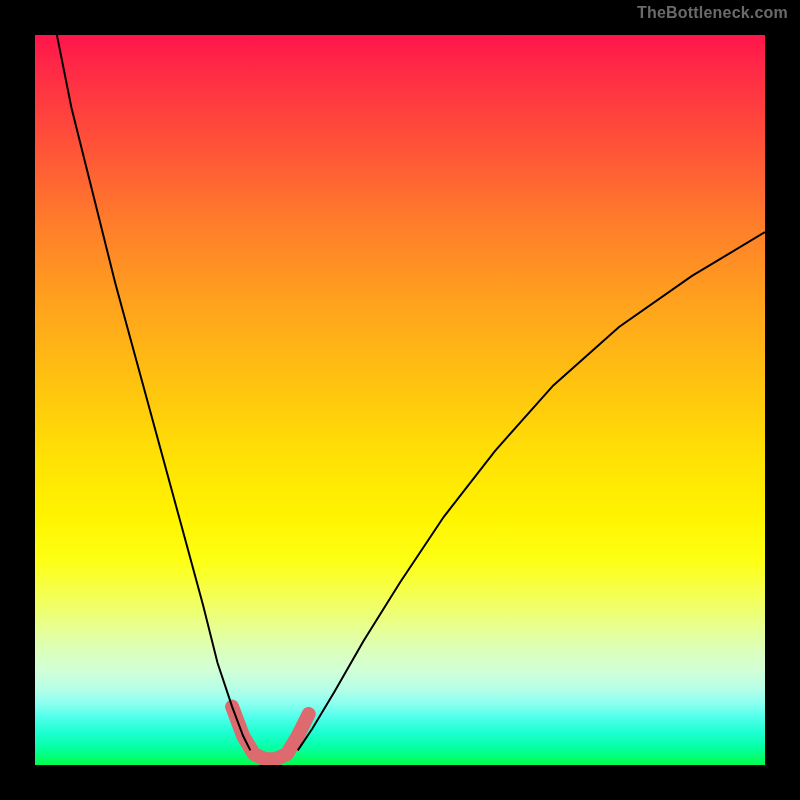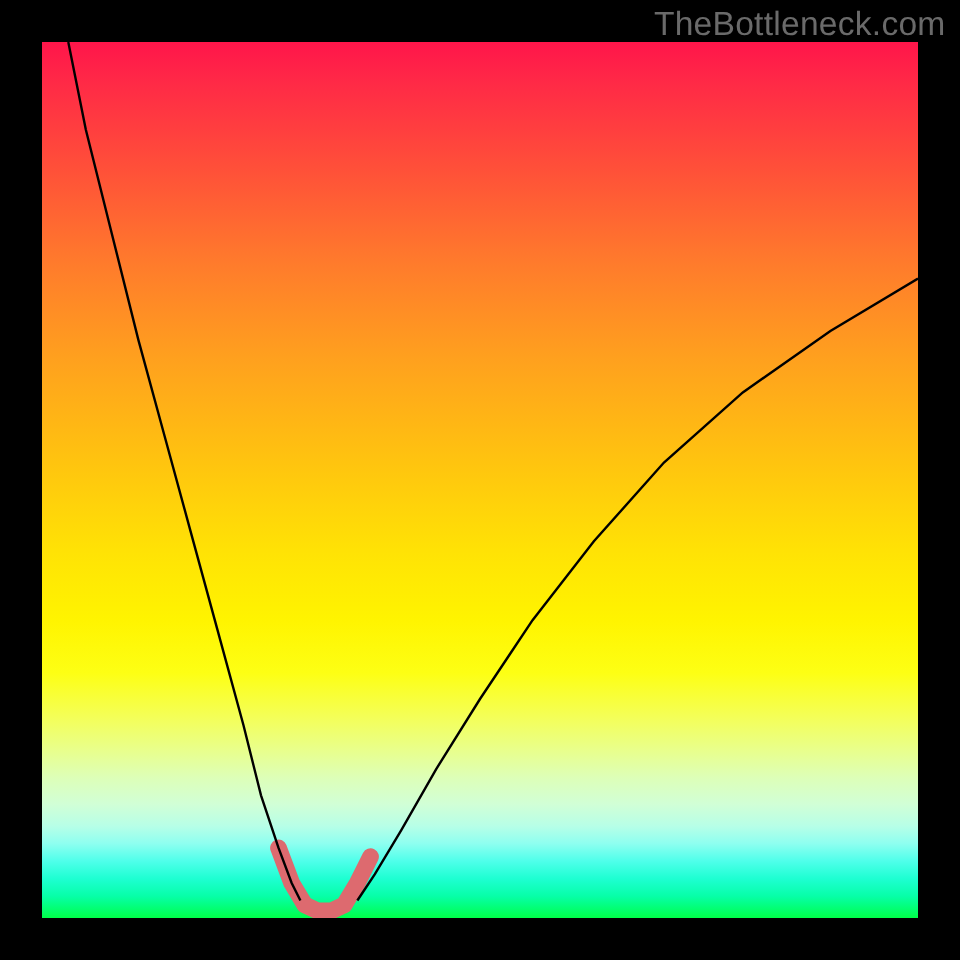--- a/index.html
+++ b/index.html
@@ -8,22 +8,22 @@
     height: 800px;
     background: #000;
     position: relative;
     font-family: Arial, sans-serif;
     overflow: hidden;
   }
   .watermark {
     position: absolute;
     top: 4px;
     right: 12px;
-    font-size: 28px;
-    font-weight: 400;
+    font-size: 16px;
+    font-weight: 700;
     color: #6a6a6a;
     z-index: 10;
     letter-spacing: 0.2px;
   }
   .plot-area {
     position: absolute;
     left: 35px;
     top: 35px;
     width: 730px;
     height: 730px;

